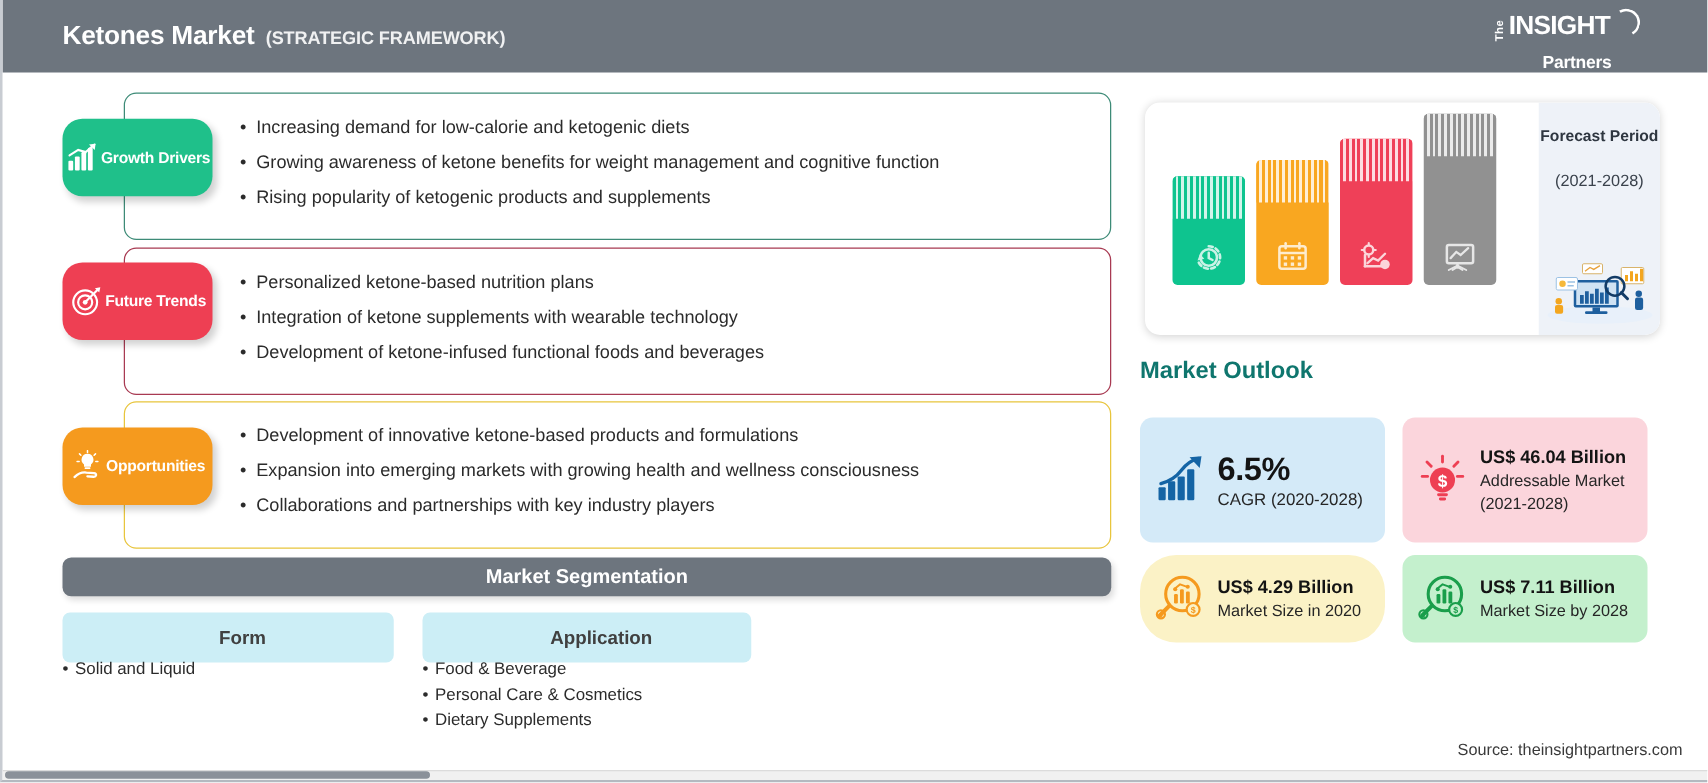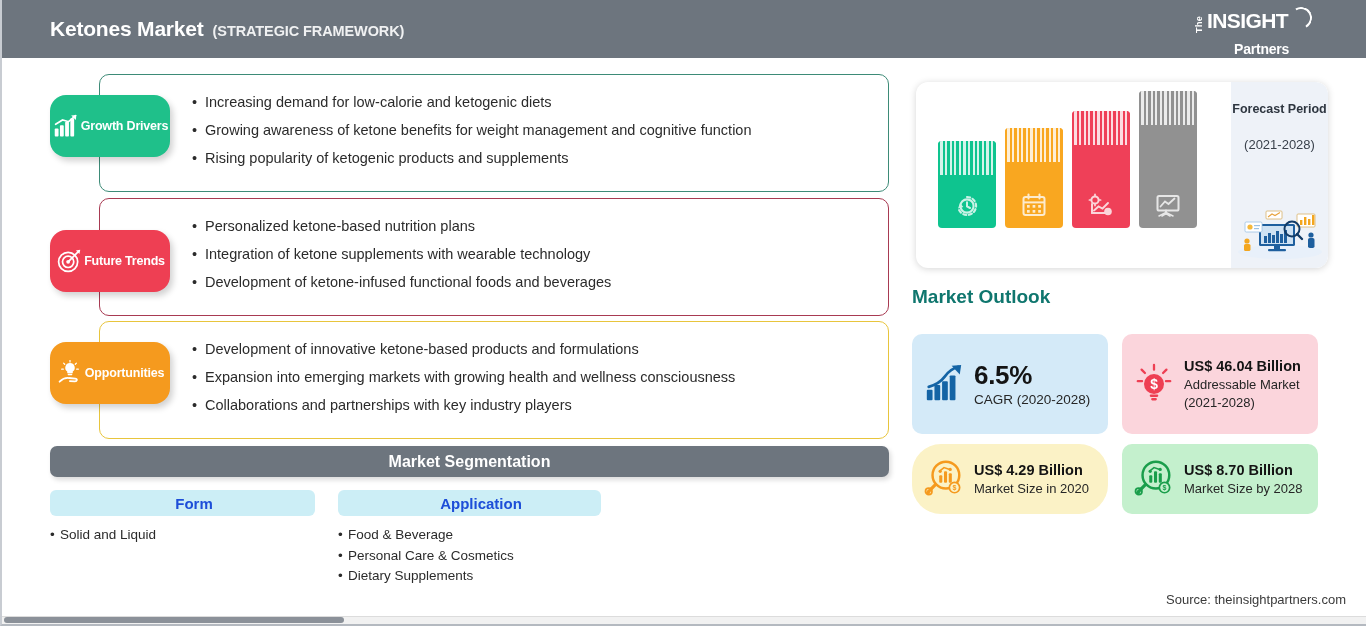--- a/index.html
+++ b/index.html
@@ -146,21 +146,21 @@
     z-index: 5;
   }
   .badge-label {
     color: #ffffff;
     font-size: 12.5px;
     font-weight: bold;
     letter-spacing: -0.2px;
     white-space: nowrap;
   }
   .badge-growth {  top: 37px;  background: #1fc08a; }
-  .badge-trends {  top: 172px; background: #ee3f53; }
+  .badge-trends {  top: 152px; background: #ee3f53; }
   .badge-opps   {  top: 284px; background: #f59a1e; }
   .badge-icon { width: 28px; height: 26px; display:block; }
 
   
   .seg-header {
     position: absolute;
     left: 48px; top: 388px;
     width: 839px; height: 31px;
     background: #6d757e;
     border-radius: 7px;
@@ -168,29 +168,29 @@
     font-size: 16px;
     font-weight: bold;
     display: flex;
     align-items: center;
     justify-content: center;
     box-shadow: 2px 3px 5px rgba(0,0,0,0.14);
   }
   .seg-col-head {
     position: absolute;
     top: 432px;
-    height: 26px;
+    height: 40px;
     background: #cceef6;
     border-radius: 6px;
     display: flex;
     align-items: center;
     justify-content: center;
     font-size: 15px;
     font-weight: bold;
-    color: #1d4ed8;
+    color: #404040;
     padding-left: 23px;
   }
   .seg-head-form { left: 48px;  width: 265px; }
   .seg-head-app  { left: 336px; width: 263px; }
 
   .seg-list { position: absolute; top: 467px; }
   .seg-list-form { left: 48px; }
   .seg-list-app  { left: 336px; }
   .seg-item {
     font-size: 13.5px;
@@ -618,21 +618,21 @@
         <path d="M17 14 L22 10 L28 12" stroke="#1a9e4b" stroke-width="1.6" fill="none"></path>
         <circle cx="18" cy="14" r="1.7" fill="#1a9e4b"></circle>
         <circle cx="28.5" cy="12" r="1.7" fill="#1a9e4b"></circle>
         <line x1="13" y1="28" x2="5" y2="36" stroke="#1a9e4b" stroke-width="3.4" stroke-linecap="round"></line>
         <circle cx="6" cy="35" r="3.4" fill="none" stroke="#1a9e4b" stroke-width="1.8"></circle>
         <text x="6" y="37.4" font-family="Liberation Sans, sans-serif" font-size="5" font-weight="bold" fill="#1a9e4b" text-anchor="middle">$</text>
         <circle cx="33" cy="31" r="5.4" fill="#c4f0cd" stroke="#1a9e4b" stroke-width="1.8"></circle>
         <text x="33" y="34" font-family="Liberation Sans, sans-serif" font-size="7.4" font-weight="bold" fill="#1a9e4b" text-anchor="middle">$</text>
       </svg>
       <div class="ocard-text">
-        <span class="ocard-value-sm">US$ 8.70 Billion</span>
+        <span class="ocard-value-sm">US$ 7.11 Billion</span>
         <span class="ocard-label-sm">Market Size by 2028</span>
       </div>
     </div>
 
     <div class="source">Source: theinsightpartners.com</div>
   </div>
 
   <div class="scrollbar-track">
     <div class="scrollbar-thumb"></div>
   </div>

